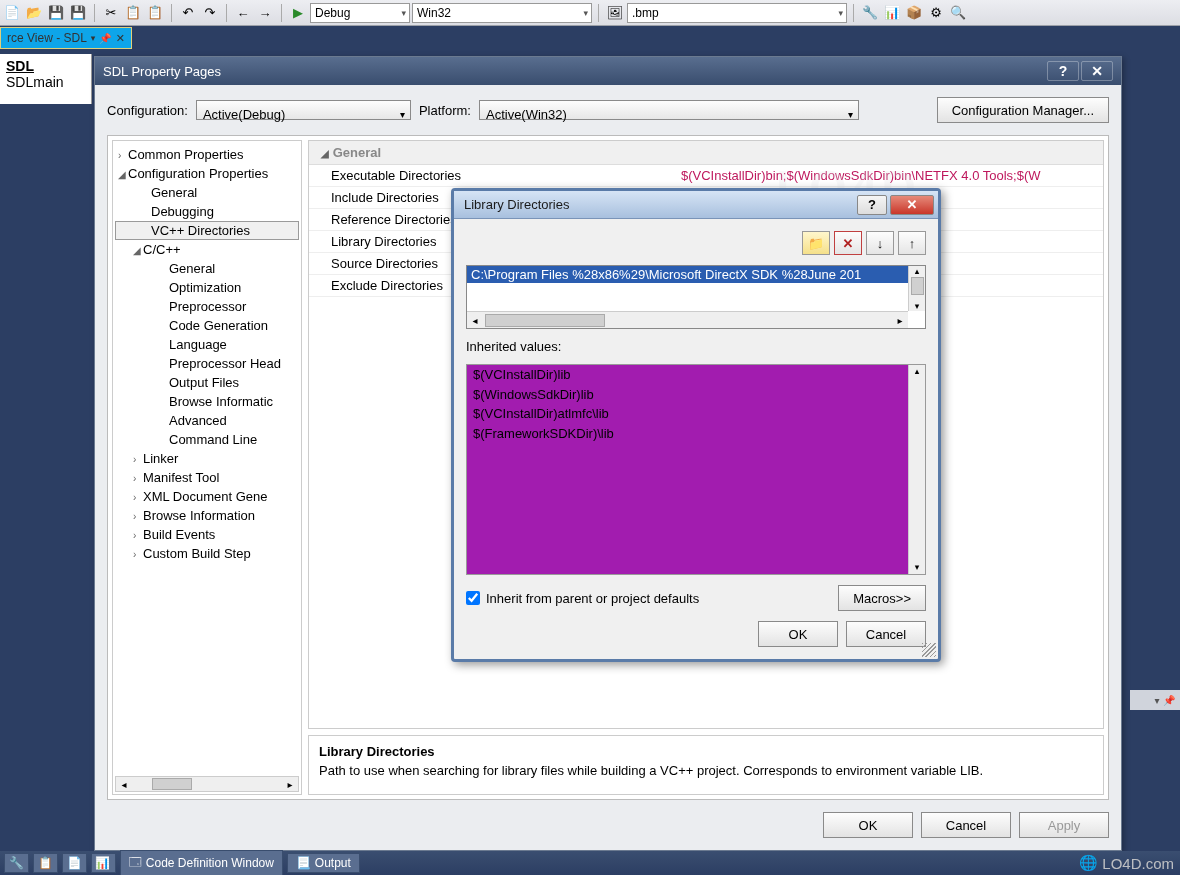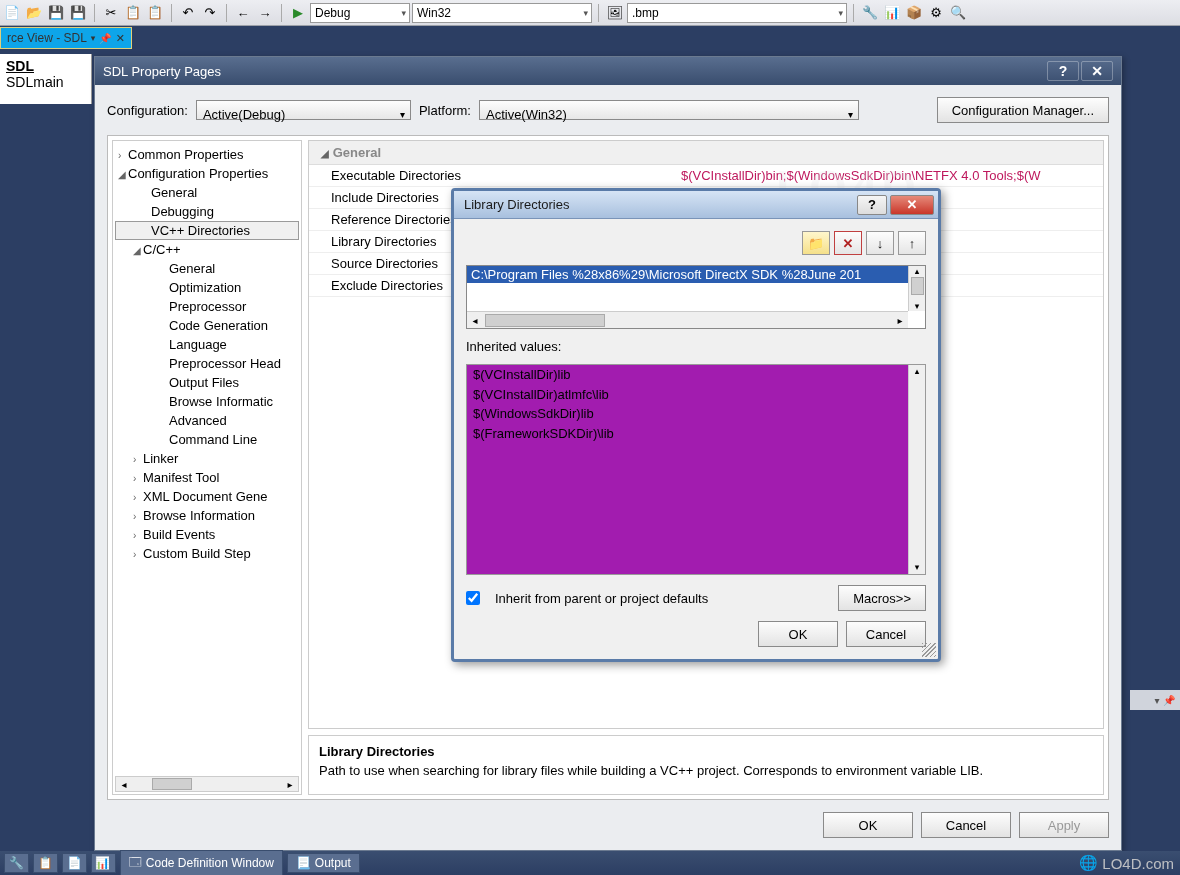--- a/index.html
+++ b/index.html
@@ -79,21 +79,21 @@
 .list-box .vscroll .thumb { width: 13px; height: 18px; background: #d0d0d0; border: 1px solid #aaa; margin: 1px auto; }
 .list-box .hscroll { position: absolute; left: 0; right: 17px; bottom: 0; height: 17px; background: #efefef; border-top: 1px solid #ccc; display: flex; align-items: center; }
 .list-box .hscroll .arrow { width: 16px; text-align: center; font-size: 10px; }
 .list-box .hscroll .thumb { width: 120px; height: 13px; background: #d0d0d0; border: 1px solid #aaa; margin-left: 2px; }
 
 .inherit-label { font-size: 13px; }
 .inherit-box { border: 1px solid #999; background: #a21caf; flex: 1; padding: 0 6px; font-size: 13px; line-height: 1.5; position: relative; min-height: 100px; }
 .inherit-box .vscroll { position: absolute; right: 0; top: 0; bottom: 0; width: 17px; background: #efefef; border-left: 1px solid #ccc; }
 
 .inherit-check-row { display: flex; align-items: center; justify-content: space-between; }
-.inherit-check { display: flex; align-items: center; gap: 15px; font-size: 13px; }
+.inherit-check { display: flex; align-items: center; gap: 6px; font-size: 13px; }
 .inherit-check input { width: 14px; height: 14px; }
 .inner-buttons { display: flex; justify-content: flex-end; gap: 8px; }
 .resize-grip { position: absolute; right: 2px; bottom: 2px; width: 14px; height: 14px; background: repeating-linear-gradient(135deg, #999 0, #999 1px, transparent 1px, transparent 3px); }
 
 
 .right-strip { position: absolute; right: 0; top: 690px; width: 50px; height: 20px; background: #d0d4dc; display: flex; align-items: center; justify-content: flex-end; padding-right: 4px; gap: 4px; font-size: 10px; color: #555; }
 .bottom-tabs { position: absolute; left: 0; bottom: 0; right: 0; height: 24px; background: linear-gradient(to bottom, #3a4e70, #2c3e63); display: flex; align-items: center; gap: 4px; padding: 0 4px; }
 .bottom-tabs .tab { background: #5a6e90; color: #fff; padding: 2px 8px; font-size: 12px; display: flex; align-items: center; gap: 4px; border: 1px solid #394d6e; cursor: pointer; }
 .bottom-tabs .tab.icon-only { padding: 2px 4px; min-width: 24px; justify-content: center; }
 .watermark { position: absolute; right: 6px; bottom: 3px; color: #ccc; font-size: 15px; display: flex; align-items: center; gap: 4px; opacity: 0.9; }
@@ -281,22 +281,22 @@
       <div class="hscroll">
         <span class="arrow">◂</span>
         <div class="thumb"></div>
         <span class="arrow" style="margin-left:auto">▸</span>
       </div>
     </div>
     <div class="inherit-label">Inherited values:</div>
     <div class="inherit-box">
       <div id="inherited-list">
           <div>$(VCInstallDir)lib</div>
+          <div>$(WindowsSdkDir)lib</div>
           <div>$(VCInstallDir)atlmfc\lib</div>
-          <div>$(WindowsSdkDir)lib</div>
           <div>$(FrameworkSDKDir)\lib</div>
         </div>
       <div class="vscroll">
         <div style="text-align:center;font-size:9px">▴</div>
         <div style="text-align:center;font-size:9px;position:absolute;bottom:0;width:100%">▾</div>
       </div>
     </div>
     <div class="inherit-check-row">
       <label class="inherit-check">
         <input type="checkbox" checked="" style="">

